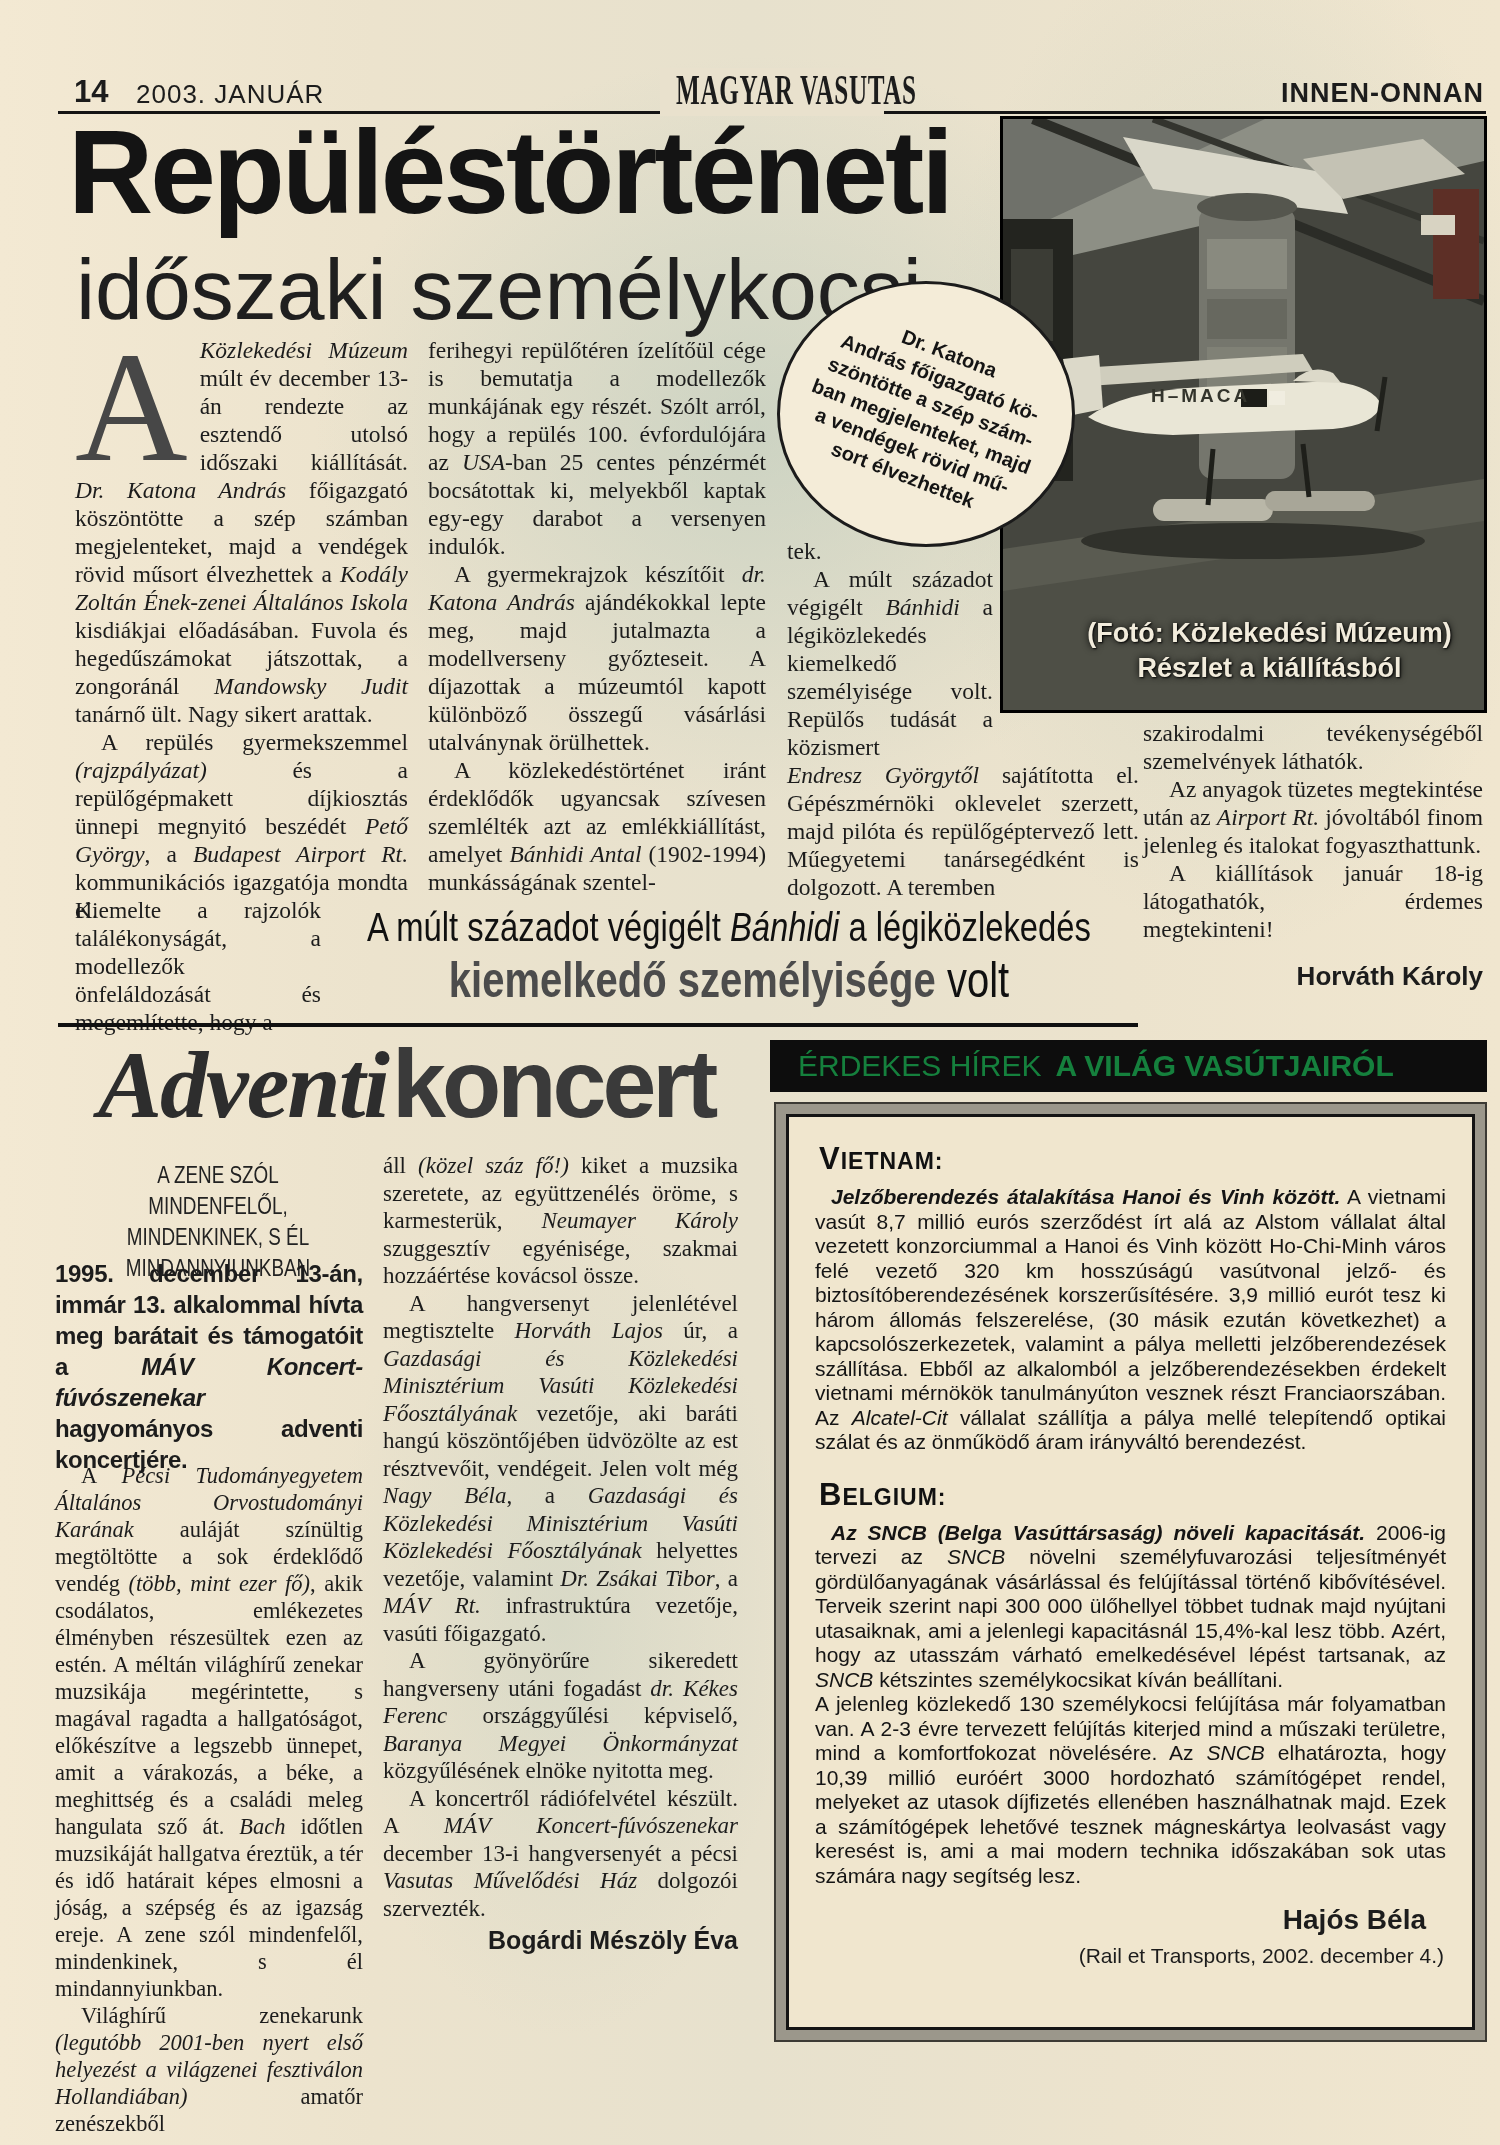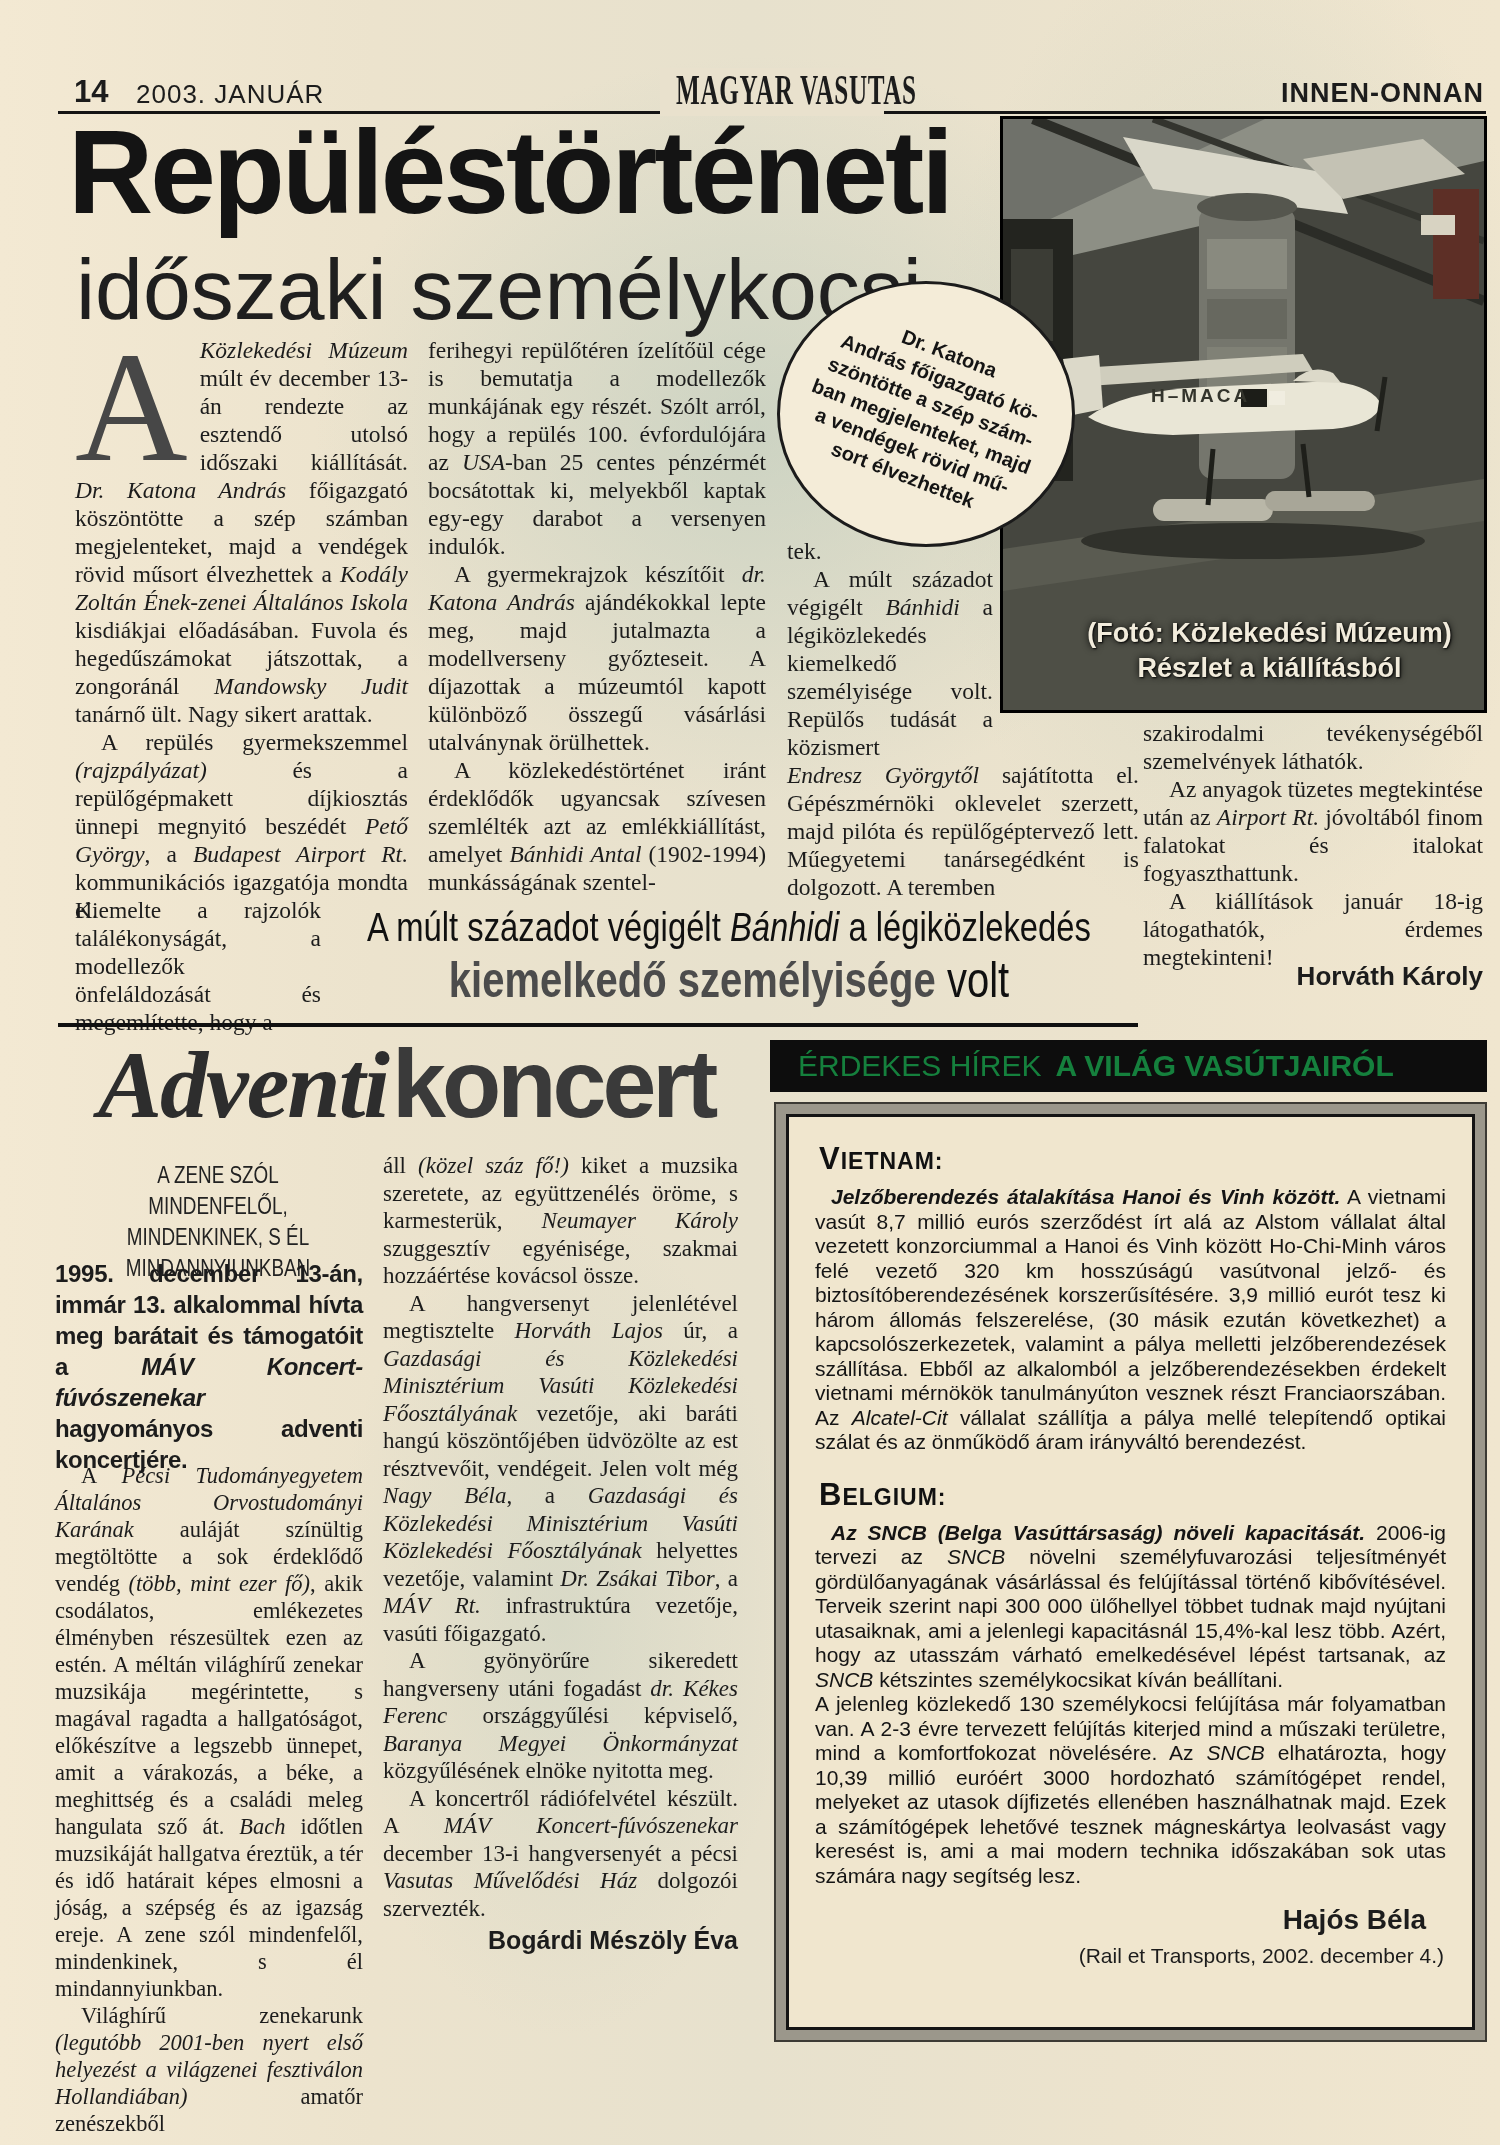--- a/index.html
+++ b/index.html
@@ -186,21 +186,21 @@
     </div>
   <div class="col a1-col3a">
       <p><span>tek.</span></p>
       <p class="ind"><span>A múlt századot végigélt </span><span class="it">Bánhidi</span><span> a légiközlekedés kiemelkedő személyisége volt. Repülős tudását a közismert</span></p>
     </div>
   <div class="col a1-col3b">
       <p><span class="it">Endresz Györgytől</span><span> sajátította el. Gépészmérnöki oklevelet szerzett, majd pilóta és repülőgéptervező lett. Műegyetemi tanársegédként is dolgozott. A teremben</span></p>
     </div>
   <div class="col a1-col4">
       <p><span>szakirodalmi tevékenységéből szemelvények láthatók.</span></p>
-      <p class="ind"><span>Az anyagok tüzetes megtekintése után az </span><span class="it">Airport Rt.</span><span> jóvoltából finom falatokat és italokat fogyaszthattunk.</span></p>
+      <p class="ind"><span>Az anyagok tüzetes megtekintése után az </span><span class="it">Airport Rt.</span><span> jóvoltából finom jelenleg és italokat fogyaszthattunk.</span></p>
       <p class="ind"><span>A kiállítások január 18-ig látogathatók, érdemes megtekinteni!</span></p>
     </div>
   <div class="byline a1-byline">Horváth Károly</div>
 
   <div class="abs pullquote">
     <div class="pq-scale">
         <p class="pq1"><span>A múlt századot végigélt </span><span class="it">Bánhidi</span><span> a légiközlekedés</span></p>
         <p class="pq2"><span class="bd">kiemelkedő személyisége</span><span> volt</span></p>
       </div>
   </div>

